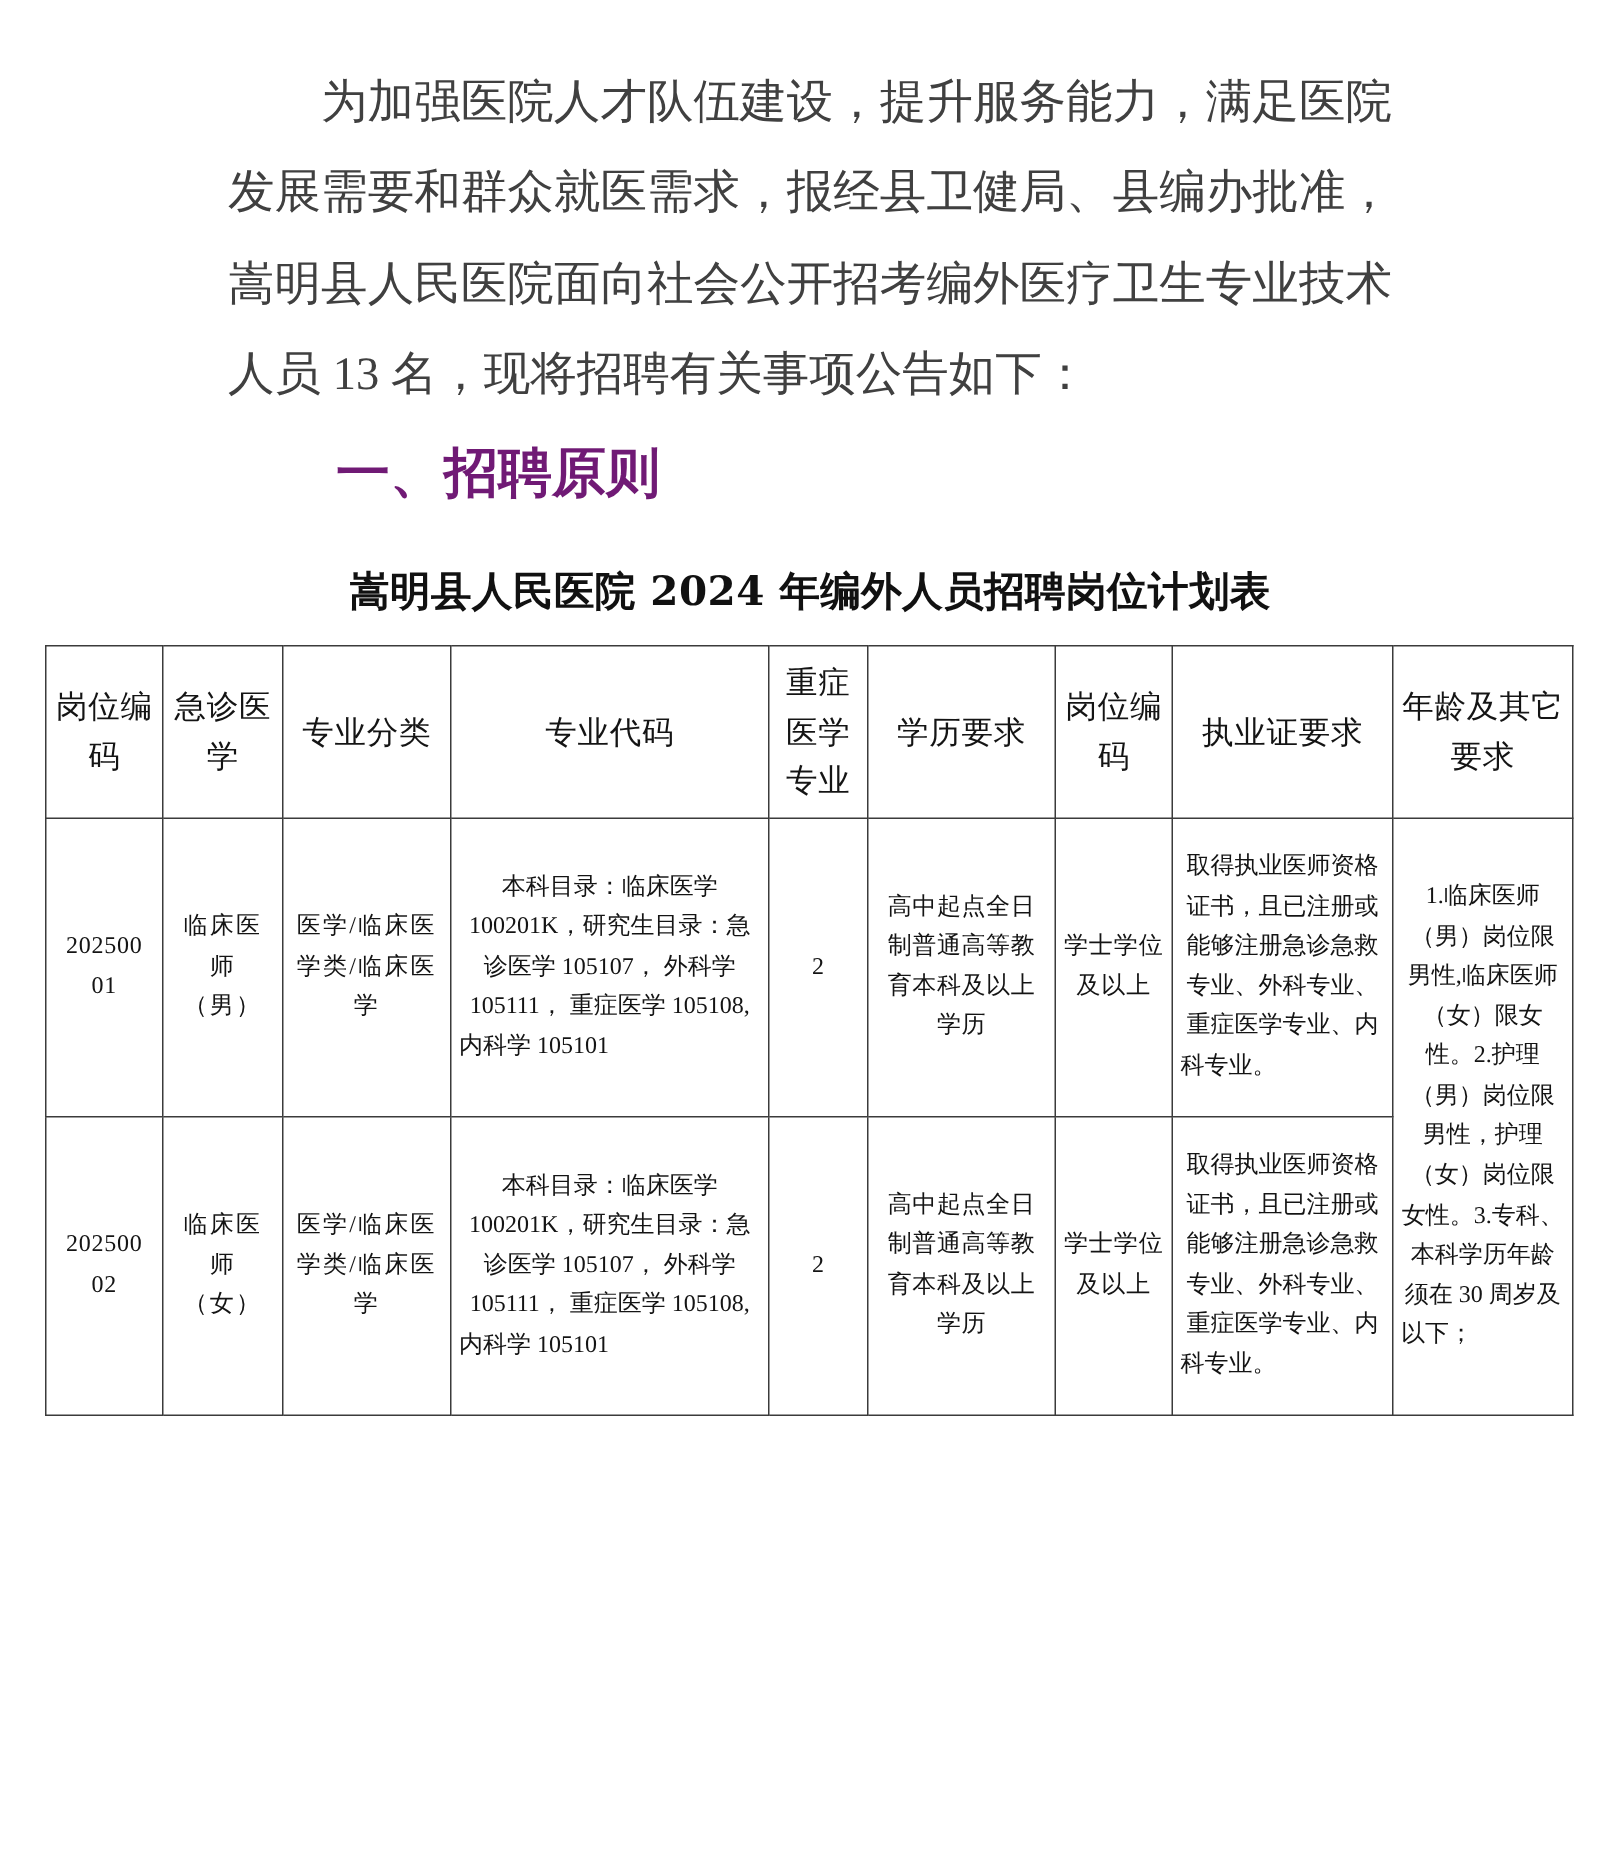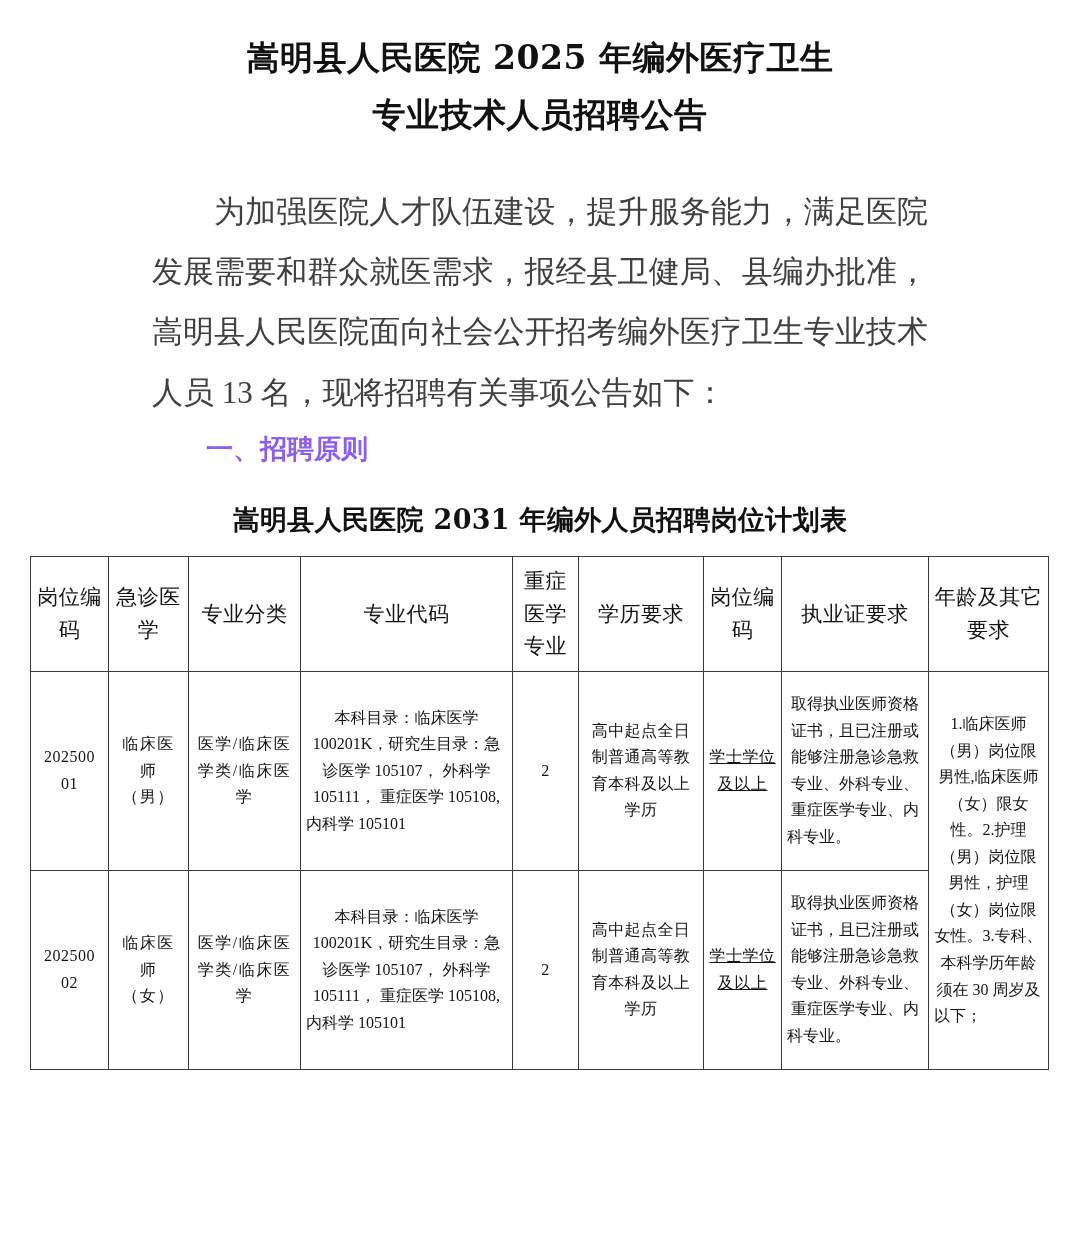--- a/index.html
+++ b/index.html
@@ -50,26 +50,26 @@
     text-align: justify;
     text-justify: inter-ideograph;
     text-indent: 2em;
     color: #404040;
     font-family: "Liberation Serif", "DejaVu Serif", serif;
   }
   p.para.first { margin-top: 38px; }
 
   h2.section {
     margin: 0;
-    font-size: 27px;
+    font-size: 36px;
     line-height: 1.95;
     text-indent: 2em;
     font-weight: bold;
     font-family: "DejaVu Serif", "Liberation Serif", serif;
-    color: #8b5cf6;
+    color: #701a75;
   }
 
   
   .table-caption {
     margin: 26px 0 18px 0;
     text-align: center;
     font-size: 27px;
     font-weight: bold;
     font-family: "DejaVu Serif", "Liberation Serif", serif;
     color: #111;
@@ -139,21 +139,20 @@
     line-height: 1.72;
     padding-left: 7px;
     padding-right: 7px;
     margin-left: 24px;
   }
   .cell-degree {
     letter-spacing: 0.6px;
     line-height: 1.72;
     padding-left: 6px;
     padding-right: 6px;
-    text-decoration: underline;
   }
   .cell-license {
     text-align: justify;
     text-justify: inter-ideograph;
     text-align-last: left;
     line-height: 1.72;
     padding-left: 8px;
     padding-right: 8px;
   }
   .cell-age {
@@ -170,33 +169,29 @@
   td.cell-age {
     border-bottom: none;
     height: auto;
   }
 </style>
 </head>
 <body>
 
 <div class="page">
 
-  <h1 class="doc-title">
-    <span class="ln">嵩明县人民医院 2025 年编外医疗卫生</span>
-    <span class="ln">专业技术人员招聘公告</span>
-  </h1>
 
   <div class="body-wrap">
 
     <p class="para first">为加强医院人才队伍建设，提升服务能力，满足医院发展需要和群众就医需求，报经县卫健局、县编办批准，嵩明县人民医院面向社会公开招考编外医疗卫生专业技术人员 13 名，现将招聘有关事项公告如下：</p>
 
     <h2 class="section">一、招聘原则</h2>
 
 
-    <div class="table-caption">嵩明县人民医院 2031 年编外人员招聘岗位计划表</div>
+    <div class="table-caption">嵩明县人民医院 2024 年编外人员招聘岗位计划表</div>
   </div>
 
   <div class="table-zone">
     <table class="plan">
       <colgroup>
         <col class="c-code">
           <col class="c-name">
           <col class="c-class">
           <col class="c-major">
         <col class="c-count">

